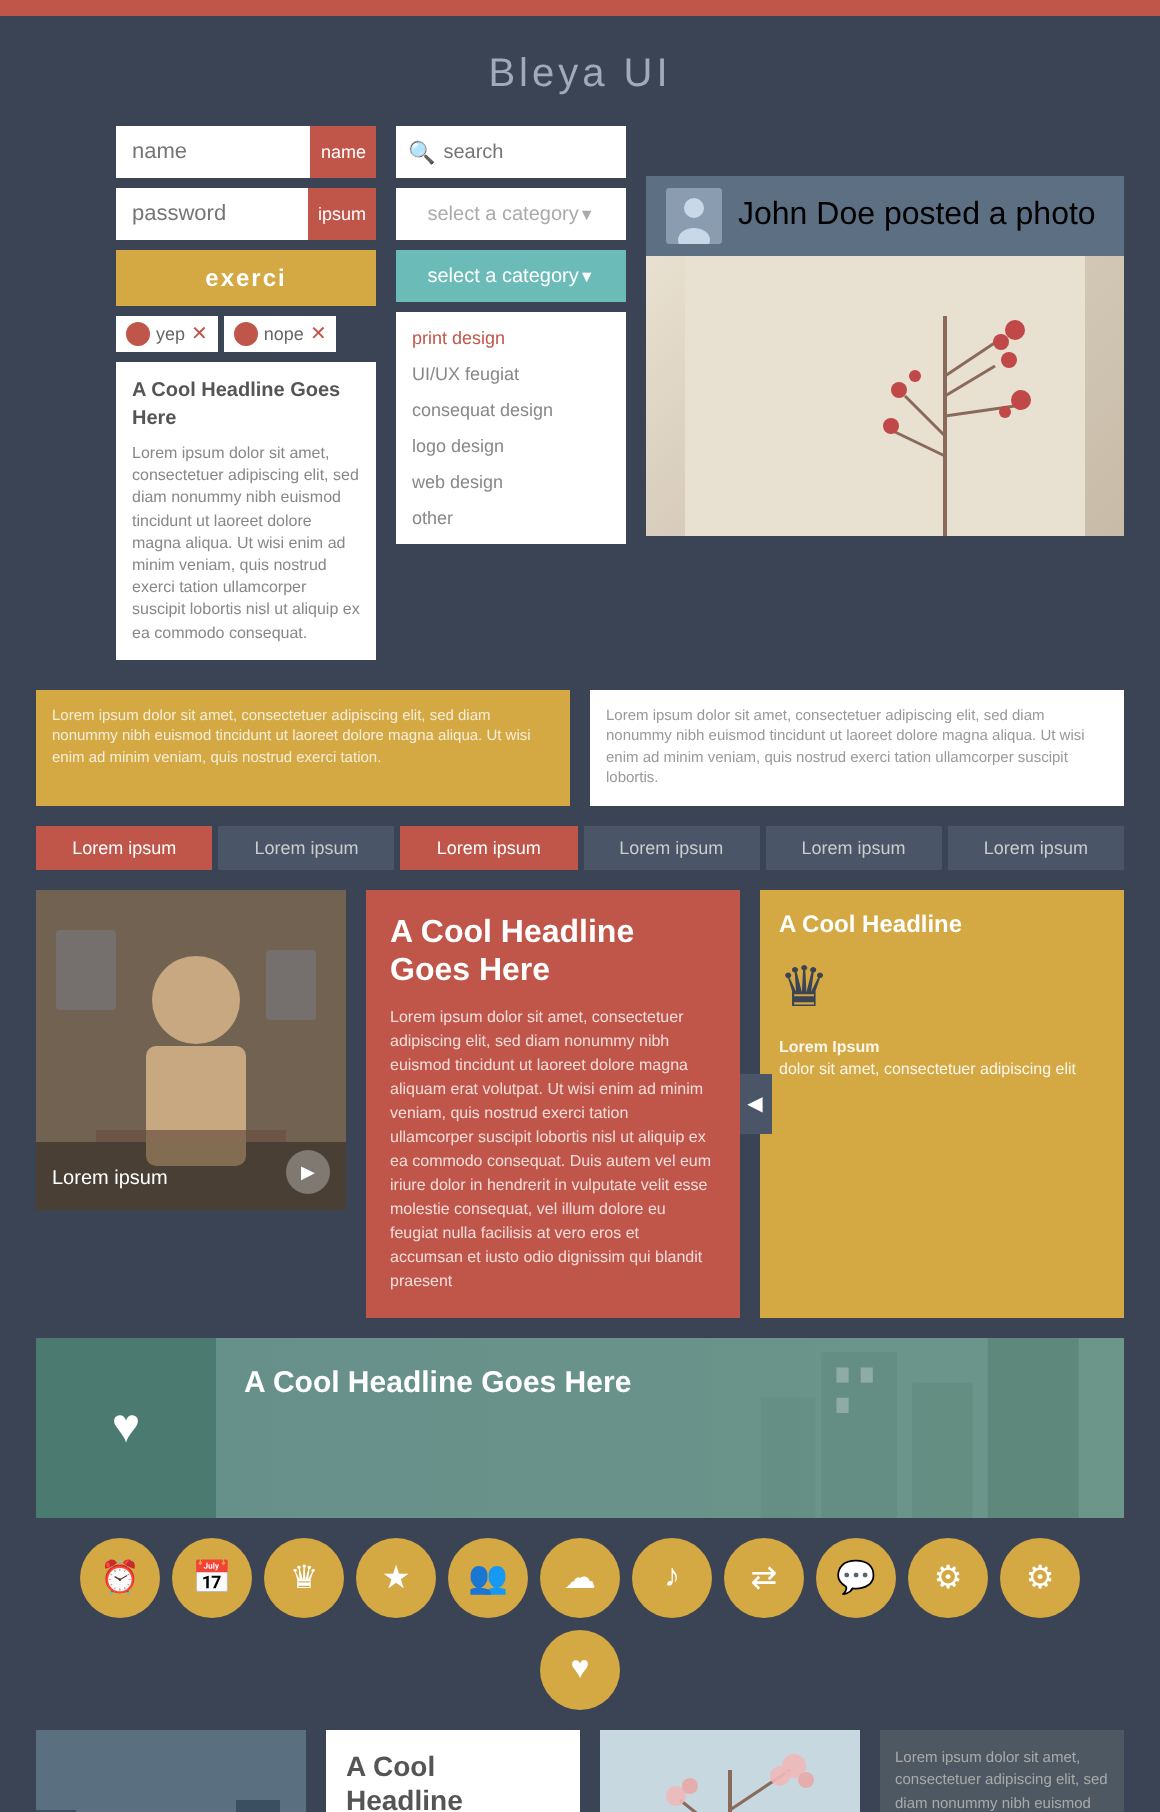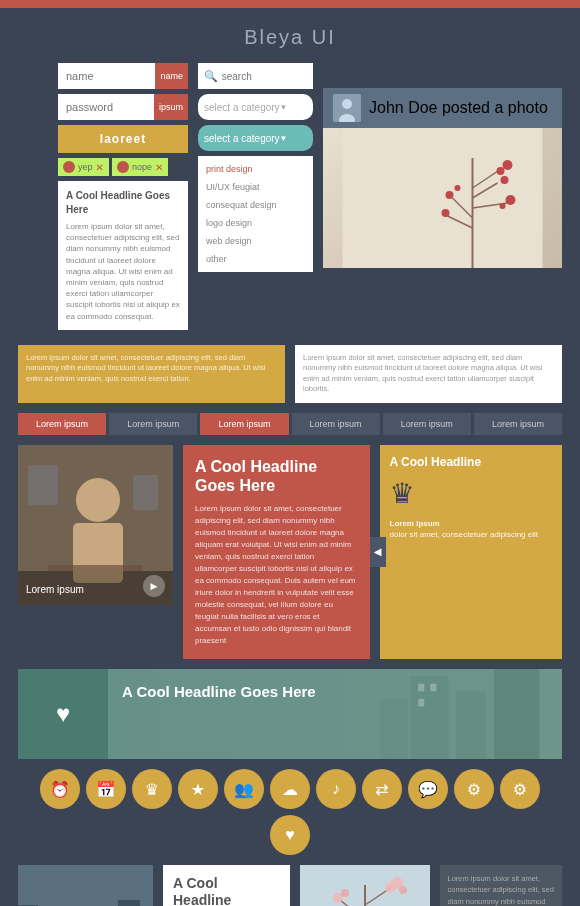--- a/index.html
+++ b/index.html
@@ -91,21 +91,21 @@
 
     .tag-row {
       display: flex;
       gap: 3px;
     }
 
     .tag {
       display: flex;
       align-items: center;
       gap: 3px;
-      background: #bef264;
+      background: #ffffff;
       padding: 3px 5px;
       font-size: 9px;
       color: #666;
     }
 
     .tag-icon {
       width: 12px;
       height: 12px;
       background: #c0564a;
       border-radius: 50%;
@@ -149,22 +149,21 @@
       width: 100%;
       background: transparent;
     }
 
     .select-box {
       display: flex;
       align-items: center;
       background: #fff;
       height: 26px;
       padding: 0 6px;
-      justify-content: flex-start;
-      border-radius: 10px;
+      justify-content: center;
     }
 
     .select-box.teal {
       background: #6bbcb8;
       color: #fff;
     }
 
     .select-text {
       font-size: 10px;
       color: #aaa;
@@ -581,21 +580,21 @@
 
     <div class="form-col">
       <div class="input-wrapper">
         <input class="input-field" type="text" placeholder="name" style="">
         <span class="input-tag">name</span>
       </div>
       <div class="input-wrapper">
         <input class="input-field" type="password" placeholder="password" style="">
         <span class="input-tag">ipsum</span>
       </div>
-      <button class="submit-btn">laoreet</button>
+      <button class="submit-btn">exerci</button>
       <div class="tag-row">
         <div class="tag">
           <span class="tag-icon"></span>
           <span>yep</span>
           <span class="tag-close">✕</span>
         </div>
         <div class="tag">
           <span class="tag-icon"></span>
           <span>nope</span>
           <span class="tag-close">✕</span>

